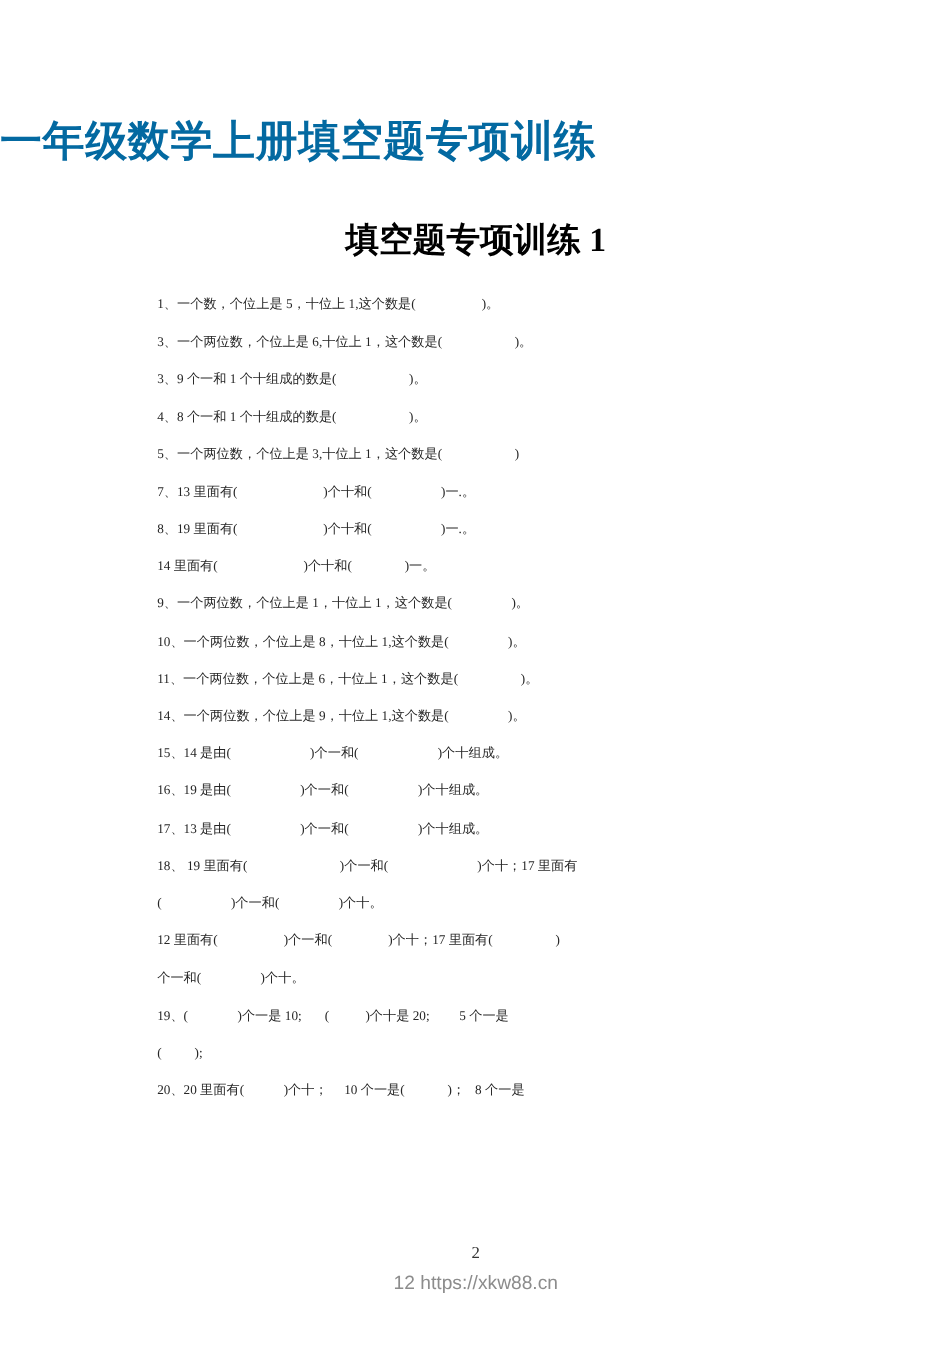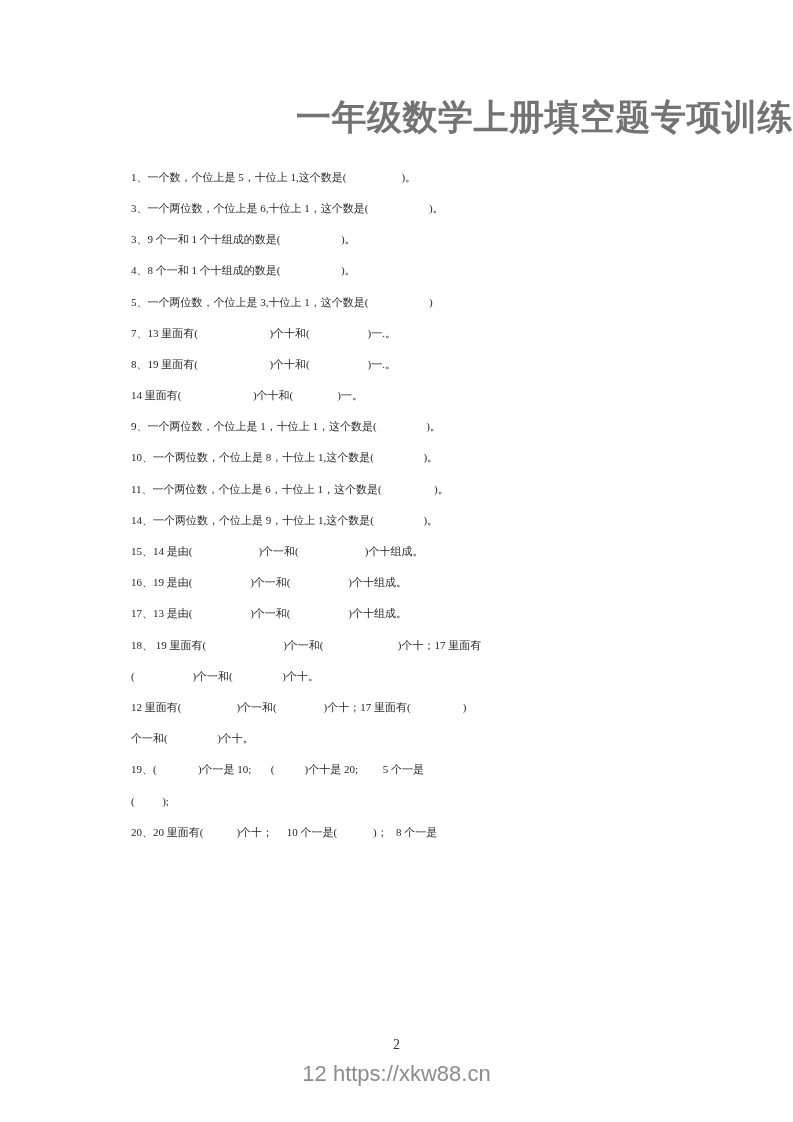--- a/index.html
+++ b/index.html
@@ -15,25 +15,25 @@
   .page {
     position: relative;
     width: 793px;
     height: 1122px;
     background: #ffffff;
     overflow: hidden;
   }
   .doc-title {
     margin: 0;
     padding-top: 96px;
-    text-align: right;
+    text-align: left;
     font-size: 35px;
     line-height: 1.25;
     font-weight: bold;
-    color: #737373;
+    color: #0369a1;
     letter-spacing: 0.5px;
   }
   .section-title {
     margin: 0;
     padding-top: 45px;
     text-align: center;
     font-size: 28px;
     line-height: 1.15;
     font-weight: bold;
     color: #000000;
@@ -56,31 +56,32 @@
     text-align: center;
     font-size: 14px;
     color: #333333;
   }
   .footer {
     position: absolute;
     top: 1061px;
     left: 0;
     width: 100%;
     text-align: center;
-    font-size: 22px;
+    font-size: 16px;
     color: #8c8c8c;
     font-family: "Liberation Sans", "DejaVu Sans", sans-serif;
   }
 </style>
 </head>
 <body>
 
 <div class="page">
   <h1 class="doc-title">一年级数学上册填空题专项训练</h1>
 
+  <h2 class="section-title">填空题专项训练 1</h2>
 
   <div class="content" id="question-list">
       <div class="qline">1、一个数，个位上是 5，十位上 1,这个数是(                    )。</div>
       <div class="qline">3、一个两位数，个位上是 6,十位上 1，这个数是(                      )。</div>
       <div class="qline">3、9 个一和 1 个十组成的数是(                      )。</div>
       <div class="qline">4、8 个一和 1 个十组成的数是(                      )。</div>
       <div class="qline">5、一个两位数，个位上是 3,十位上 1，这个数是(                      )</div>
       <div class="qline">7、13 里面有(                          )个十和(                     )一.。</div>
       <div class="qline">8、19 里面有(                          )个十和(                     )一.。</div>
       <div class="qline">14 里面有(                          )个十和(                )一。</div>

